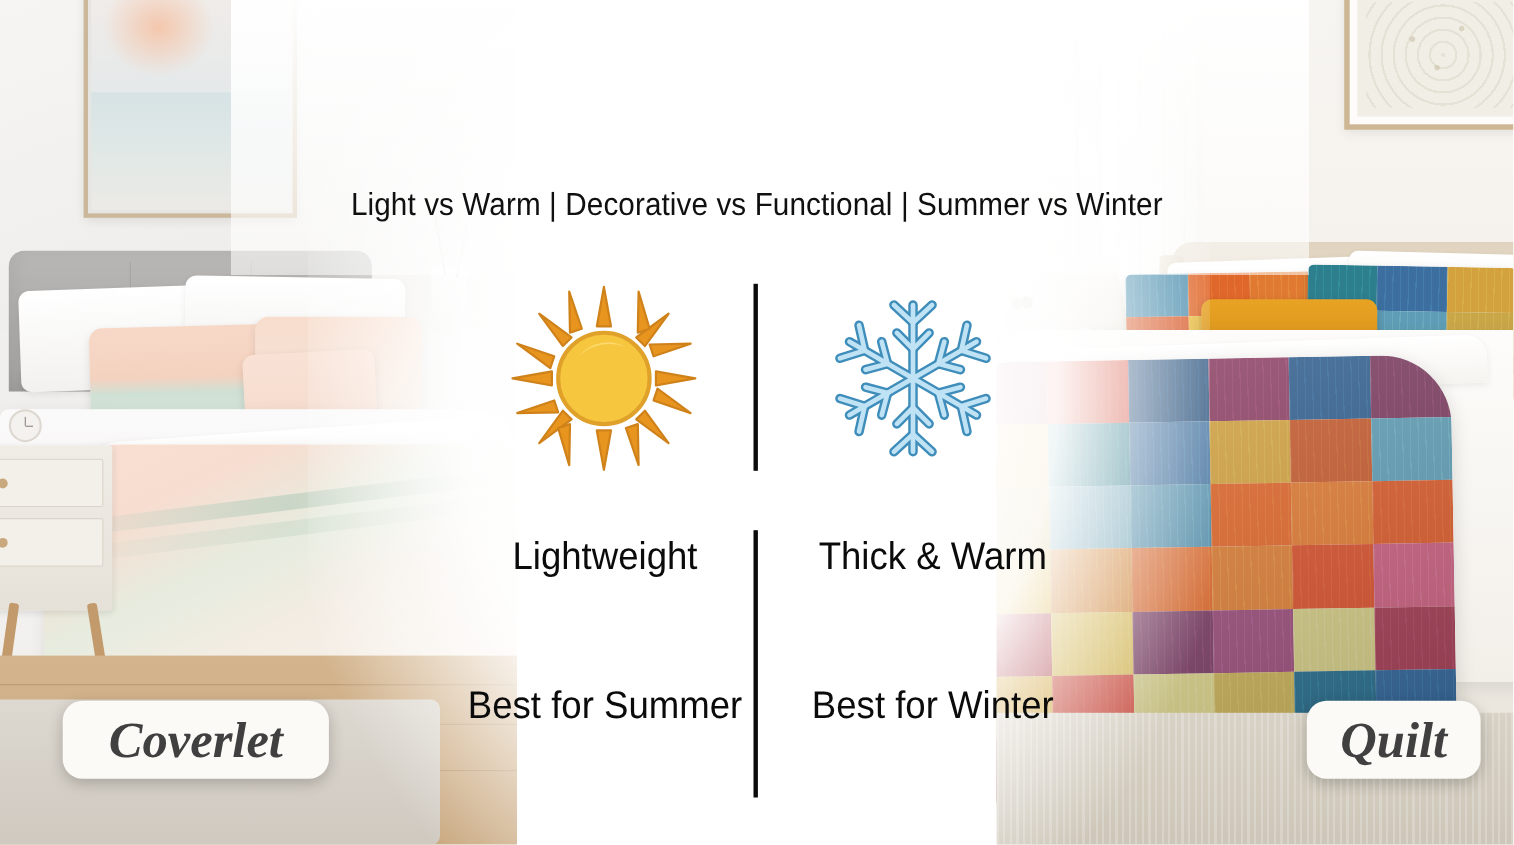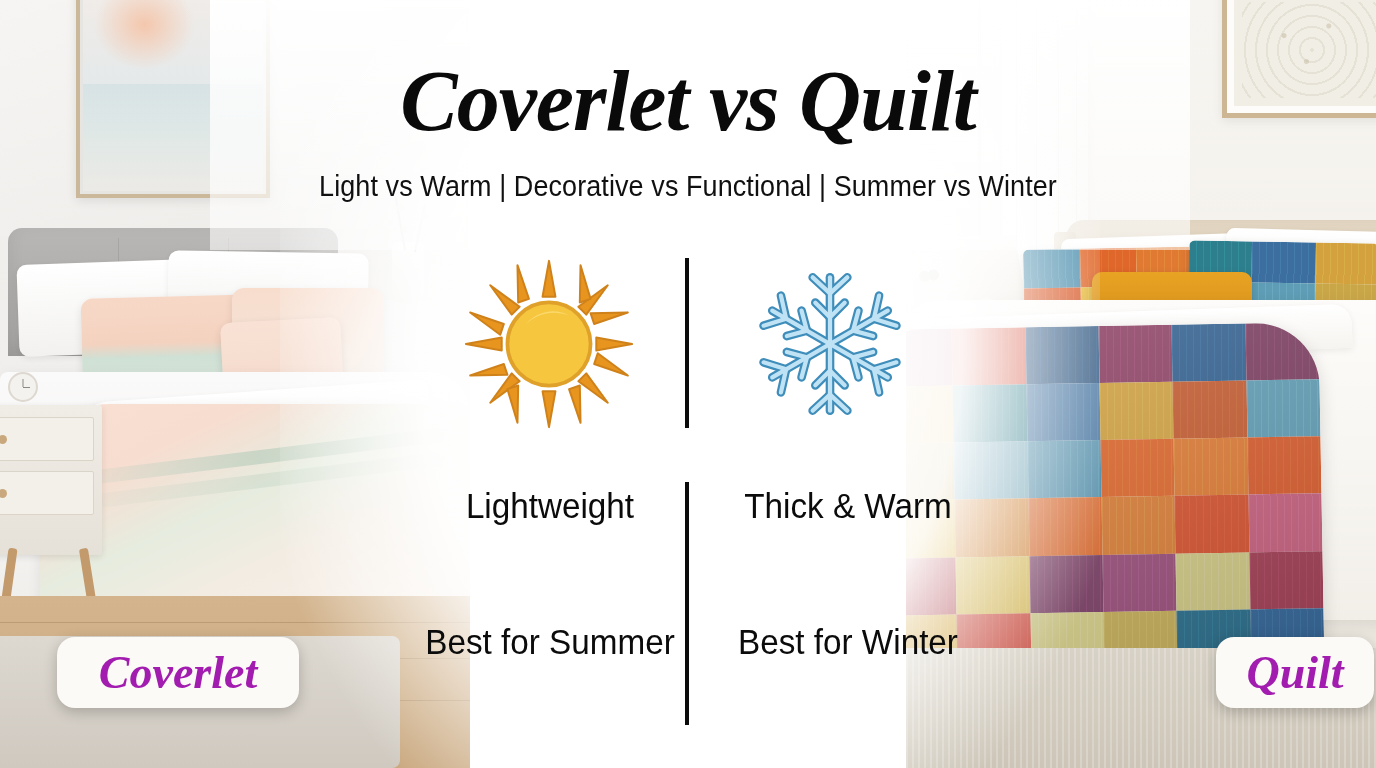--- a/index.html
+++ b/index.html
@@ -238,24 +238,24 @@
   }
   .feat.left  { left:400px; text-align:center; }
   .feat.right { left:698px; text-align:center; }
 
   .badge {
     position:absolute;
     background:#fbfaf6; border-radius:18px;
     box-shadow:0 4px 14px rgba(0,0,0,.22);
     display:flex; align-items:center; justify-content:center;
     font-family:"Liberation Serif", serif;
-    font-weight:bold; font-style:italic; color:#a21caf;text-align:center;
+    font-weight:bold; font-style:italic; color:#404040;text-align:center;
   }
   .badge-coverlet { left:57px; top:637px; width:242px; height:71px; font-size:46px; }
-  .badge-quilt    { left:1216px; top:637px; width:158px; height:71px; font-size:46px; }
+  .badge-quilt    { left:1188px; top:637px; width:158px; height:71px; font-size:46px; }
 
   .sr { position:absolute; width:1px; height:1px; overflow:hidden; clip:rect(0 0 0 0); }
 </style>
 </head>
 <body>
 
 <div class="canvas">
 
   <div class="scene-left">
     <div class="wall-l"></div>
@@ -411,21 +411,20 @@
 
     <div class="rug-r"></div>
     <span class="sr">Bedroom with a colorful patchwork quilt on a beige upholstered bed</span>
   </div>
 
   <div class="wash-top"></div>
   <div class="wash"></div>
 
   <div class="content">
 
-    <div class="title">Coverlet vs Quilt</div>
     <div class="subtitle">Light vs Warm | Decorative vs Functional  | Summer vs Winter</div>
 
     <div class="icon-row">
 
       <div class="sun-wrap">
         <svg viewBox="0 0 120 120" width="172" height="172" aria-hidden="true">
           <g fill="#E8951F" stroke="#D0821A" stroke-width="1.4" stroke-linejoin="round">
             <polygon points="60,2 64.5,27 55.5,27"></polygon>
             <polygon points="60,118 55.5,93 64.5,93"></polygon>
             <polygon points="2,60 27,55.5 27,64.5"></polygon>

